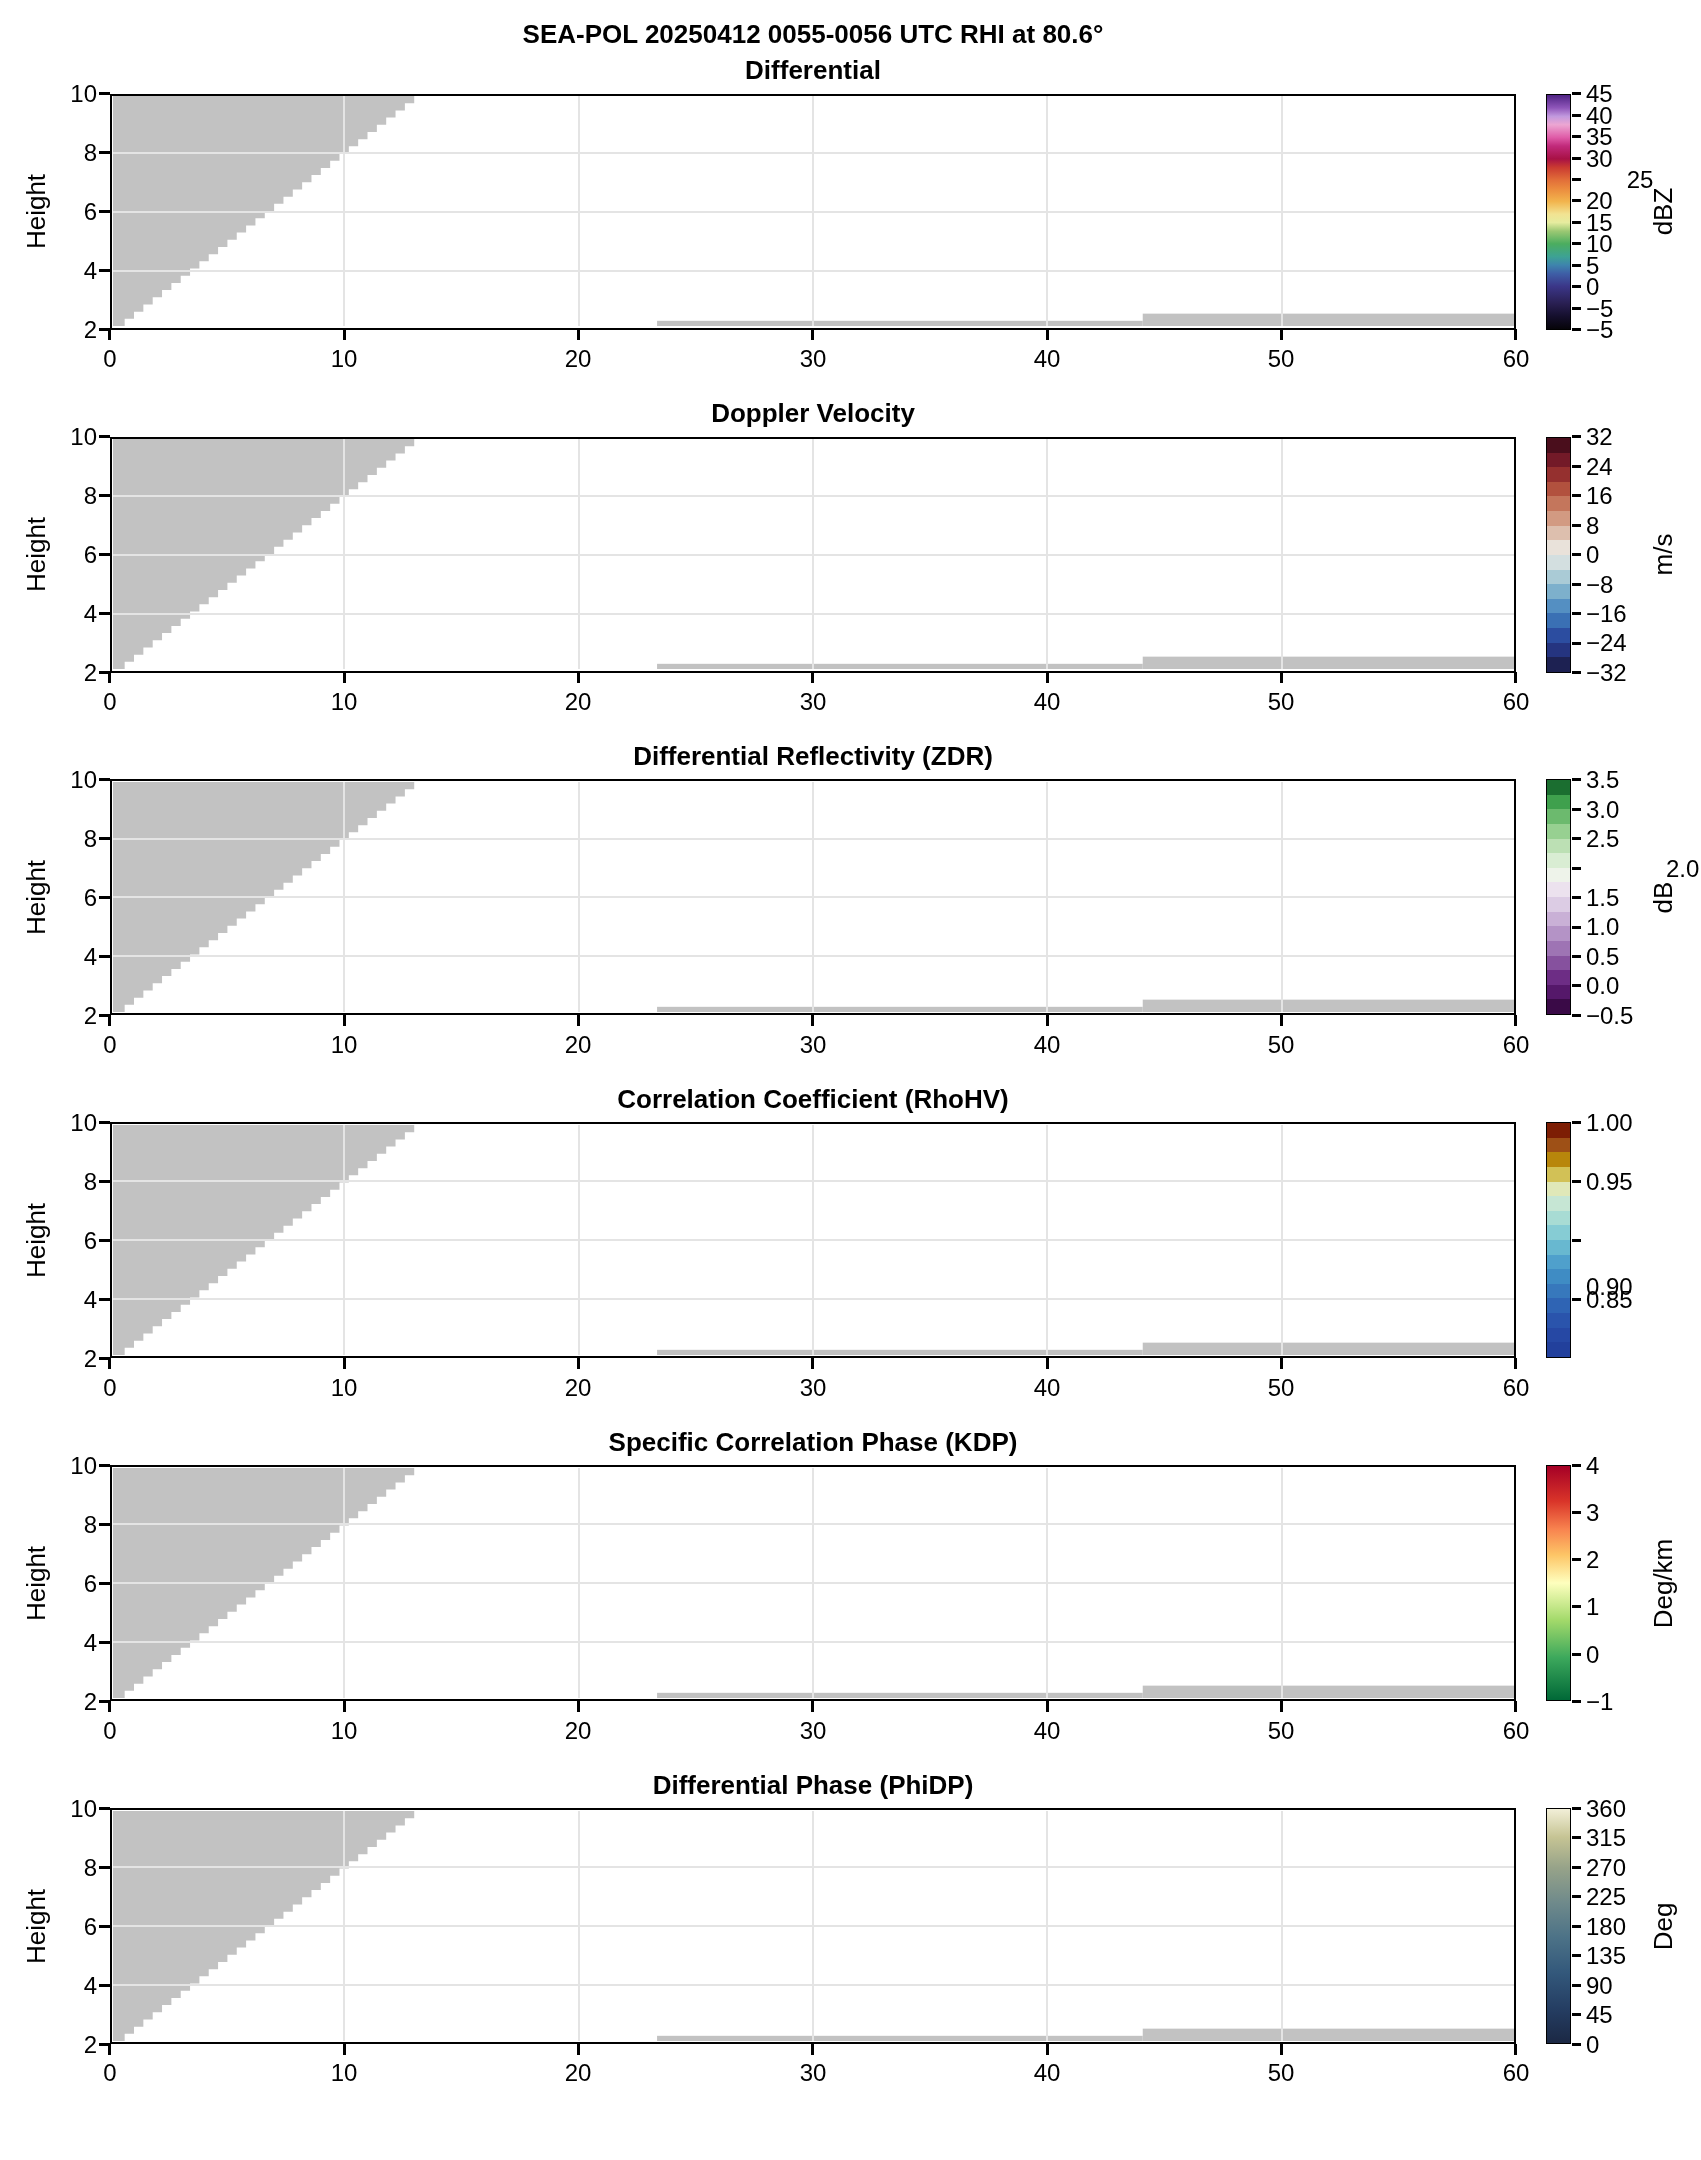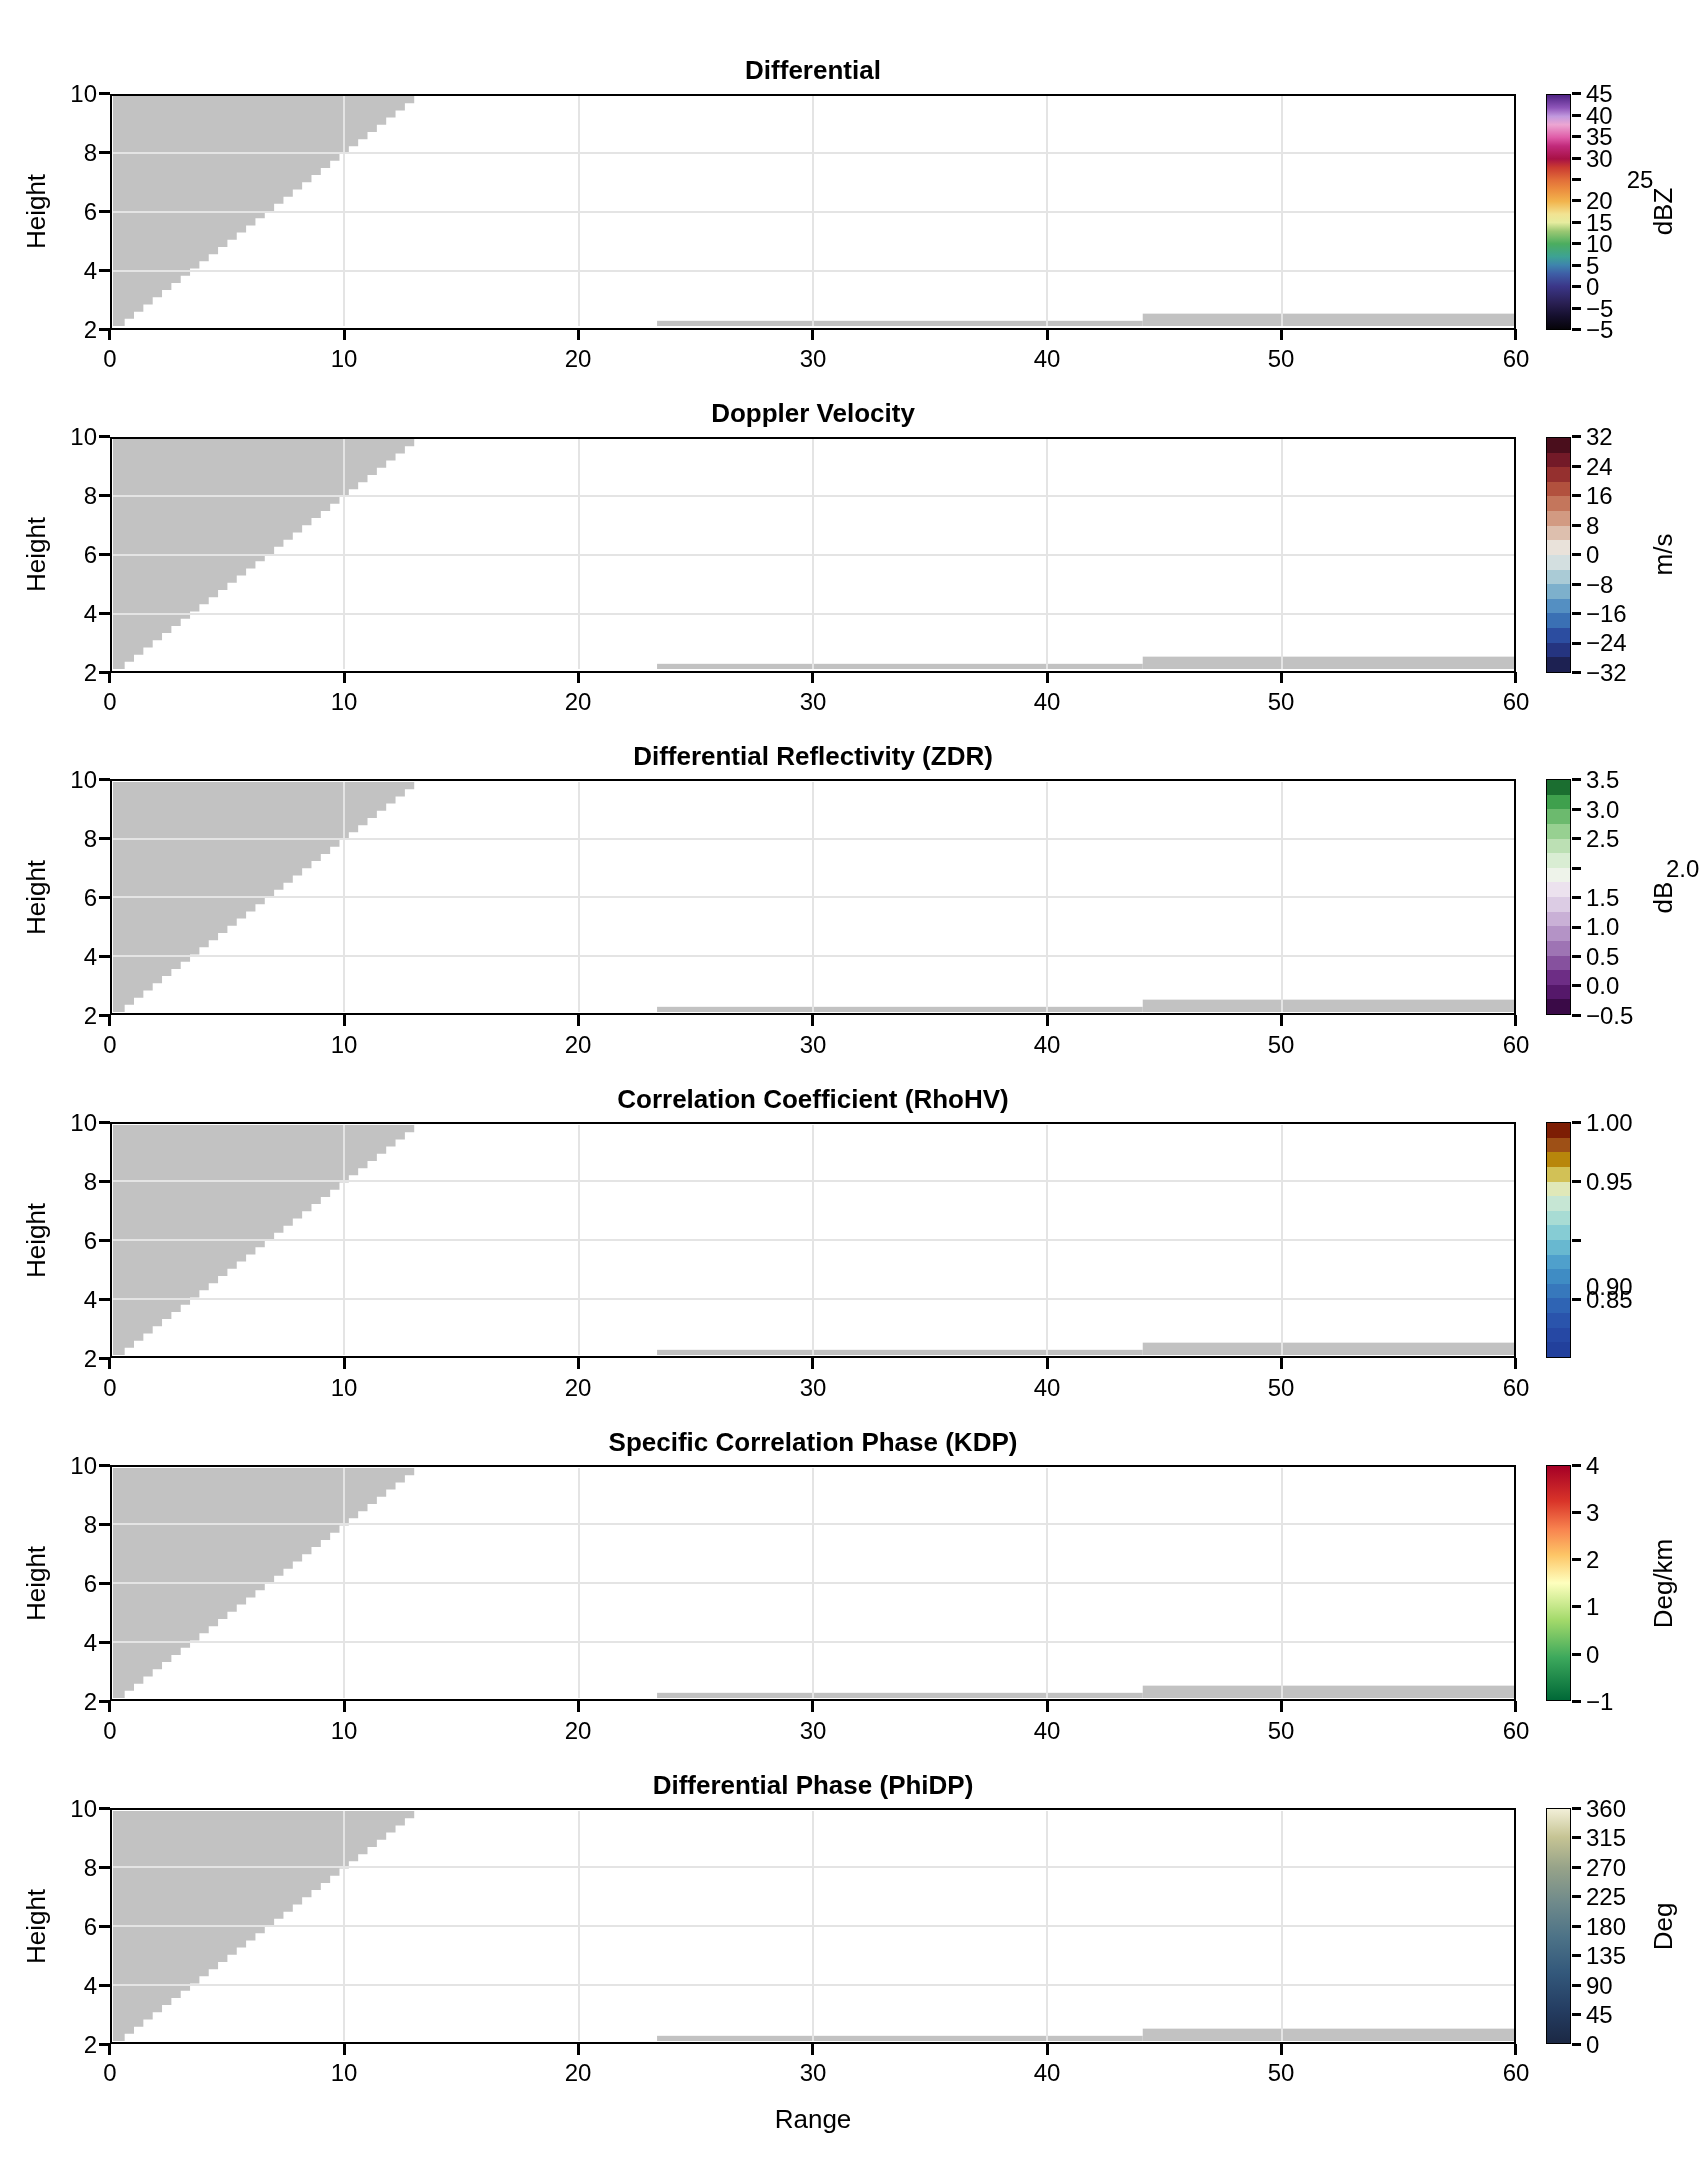--- a/index.html
+++ b/index.html
@@ -33,20 +33,21 @@
     text-align:center; font-size:26px; height:31px; line-height:31px;
   }
   .cbar { position:absolute; border:1.8px solid #000; }
   .cbar-tick { position:absolute; background:#000; }
   .cbar-tick-label { position:absolute; font-size:24px; height:29px; line-height:29px; text-align:left; }
 </style>
 </head>
 <body>
 
 <div id="figure">
+  <div class="suptitle">SEA-POL 20250412 0055-0056 UTC RHI at 80.6°</div>
   <div id="panels">
       <div class="panel-title" style="left: 110px; width: 1406px; top: 54px;">Differential</div>
       <div class="plot-box" style="left: 110px; top: 94px; width: 1406px; height: 236px;"></div>
       <svg class="mask-svg" viewBox="0 0 600 80" preserveAspectRatio="none" style="left: 113px; top: 96px; width: 1401px; height: 230px;">
         <polygon points="0.0,80.0 0.0,0.0 129.0,0.0 129.0,2.5 125.0,2.5 125.0,5.0 121.0,5.0 121.0,7.5 117.0,7.5 117.0,10.0 113.0,10.0 113.0,12.5 109.0,12.5 109.0,15.0 105.0,15.0 105.0,17.5 101.0,17.5 101.0,20.0 97.0,20.0 97.0,22.5 93.0,22.5 93.0,25.0 89.0,25.0 89.0,27.5 85.0,27.5 85.0,30.0 81.0,30.0 81.0,32.5 77.0,32.5 77.0,35.0 73.0,35.0 73.0,37.5 69.0,37.5 69.0,40.0 65.0,40.0 65.0,42.5 61.0,42.5 61.0,45.0 57.0,45.0 57.0,47.5 53.0,47.5 53.0,50.0 49.0,50.0 49.0,52.5 45.0,52.5 45.0,55.0 41.0,55.0 41.0,57.5 37.0,57.5 37.0,60.0 33.0,60.0 33.0,62.5 29.0,62.5 29.0,65.0 25.0,65.0 25.0,67.5 21.0,67.5 21.0,70.0 17.0,70.0 17.0,72.5 13.0,72.5 13.0,75.0 9.0,75.0 9.0,77.5 5.0,77.5 5.0,80.0" fill="#c2c2c2"></polygon>
         <rect x="233" width="208" y="78.2" height="1.8000000000000016" fill="#c2c2c2"></rect>
         <rect x="441" width="159" y="75.7" height="4.300000000000002" fill="#c2c2c2"></rect>
       </svg>
       <div class="gridline" style="left: 343px; top: 96px; width: 1.8px; height: 230px;"></div>
       <div class="gridline" style="left: 578px; top: 96px; width: 1.8px; height: 230px;"></div>
@@ -384,15 +385,14 @@
       <div class="cbar-tick" style="left: 1572px; top: 1954px; width: 9px; height: 2.7px;"></div>
       <div class="cbar-tick-label" style="left: 1586px; top: 1941px; width: 108px;">135</div>
       <div class="cbar-tick" style="left: 1572px; top: 1984px; width: 9px; height: 2.7px;"></div>
       <div class="cbar-tick-label" style="left: 1586px; top: 1971px; width: 108px;">90</div>
       <div class="cbar-tick" style="left: 1572px; top: 2013px; width: 9px; height: 2.7px;"></div>
       <div class="cbar-tick-label" style="left: 1586px; top: 2000px; width: 108px;">45</div>
       <div class="cbar-tick" style="left: 1572px; top: 2043px; width: 9px; height: 2.7px;"></div>
       <div class="cbar-tick-label" style="left: 1586px; top: 2030px; width: 108px;">0</div>
       <div class="axis-label rot" style="left: 1573px; top: 1911px; width: 180px;">Deg</div>
     </div>
-  <div class="xlabel">Range</div>
 </div>
 
 
 </body></html>

